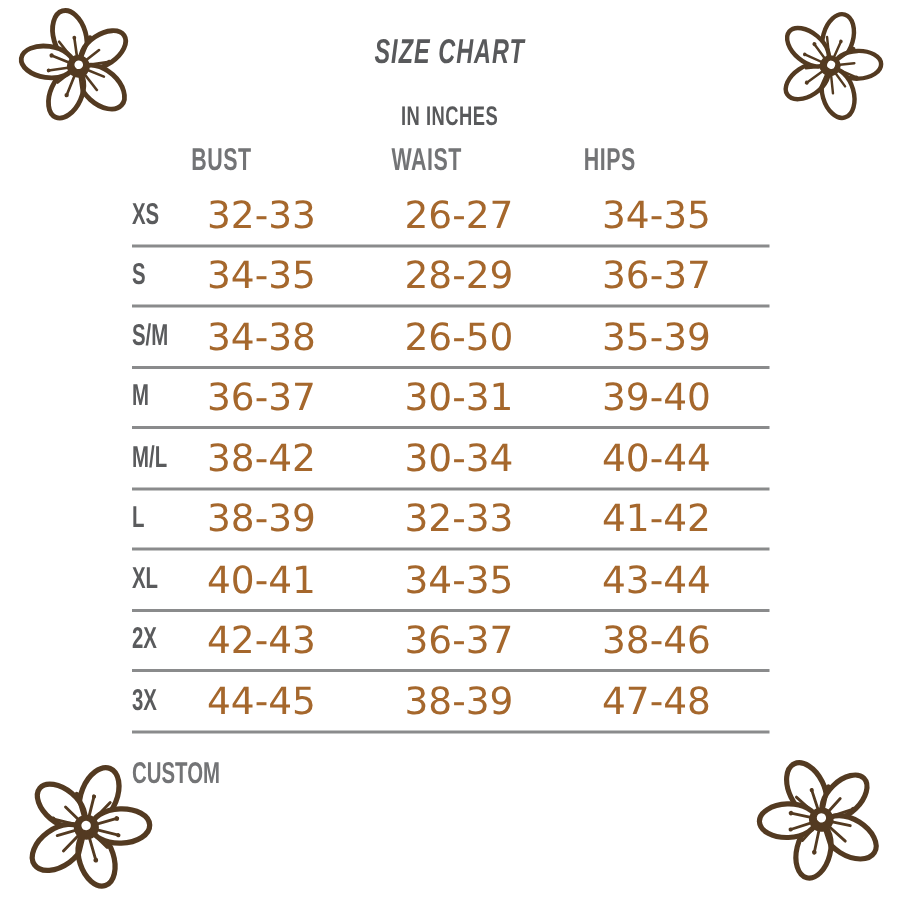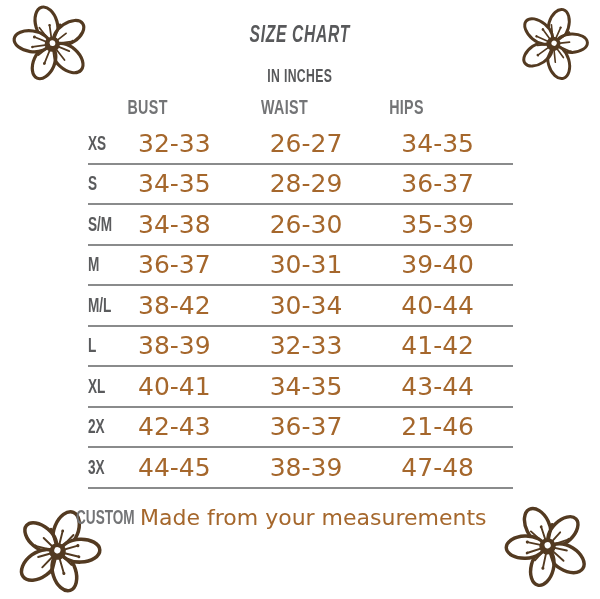--- a/index.html
+++ b/index.html
@@ -69,25 +69,24 @@
     font-size: 20px;
     color: var(--size-label-gray, #5a5b5d);
   }
   .c-val.value {
     font-size: 25px;
     color: var(--value-brown, #a5672c);
   }
 
   .custom-row {
     position: absolute;
-    left: 76px;
+    left: 88px;
     top: 505px;
     width: 440px;
     display: flex;
-    align-items: center;
   }
   .custom-label-box { width: 64px; overflow: visible; }
   .custom-label-box .cond {
     font-size: 20px;
     color: var(--column-header-gray, #6e6f71);
   }
   .custom-text {
     font-size: 22px;
     color: var(--value-brown, #a5672c);
     white-space: nowrap;
@@ -193,21 +192,21 @@
     <div class="grid-row">
       <div class="c-size"><span class="cond left">S</span></div>
       <div class="c-val value">34-35</div>
       <div class="c-val value">28-29</div>
       <div class="c-val value">36-37</div>
     </div>
 
     <div class="grid-row">
       <div class="c-size"><span class="cond left">S/M</span></div>
       <div class="c-val value">34-38</div>
-      <div class="c-val value">26-30</div>
+      <div class="c-val value">26-50</div>
       <div class="c-val value">35-39</div>
     </div>
 
     <div class="grid-row">
       <div class="c-size"><span class="cond left">M</span></div>
       <div class="c-val value">36-37</div>
       <div class="c-val value">30-31</div>
       <div class="c-val value">39-40</div>
     </div>
 
@@ -229,30 +228,29 @@
       <div class="c-size"><span class="cond left">XL</span></div>
       <div class="c-val value">40-41</div>
       <div class="c-val value">34-35</div>
       <div class="c-val value">43-44</div>
     </div>
 
     <div class="grid-row">
       <div class="c-size"><span class="cond left">2X</span></div>
       <div class="c-val value">42-43</div>
       <div class="c-val value">36-37</div>
-      <div class="c-val value">21-46</div>
+      <div class="c-val value">38-46</div>
     </div>
 
     <div class="grid-row">
       <div class="c-size"><span class="cond left">3X</span></div>
       <div class="c-val value">44-45</div>
       <div class="c-val value">38-39</div>
       <div class="c-val value">47-48</div>
     </div>
   </div>
   </div>
 
   <div class="custom-row">
     <span class="custom-label-box"><span class="cond left">CUSTOM</span></span>
-    <span class="custom-text">Made from your measurements</span>
   </div>
 
 </div>
 
 </body></html>

